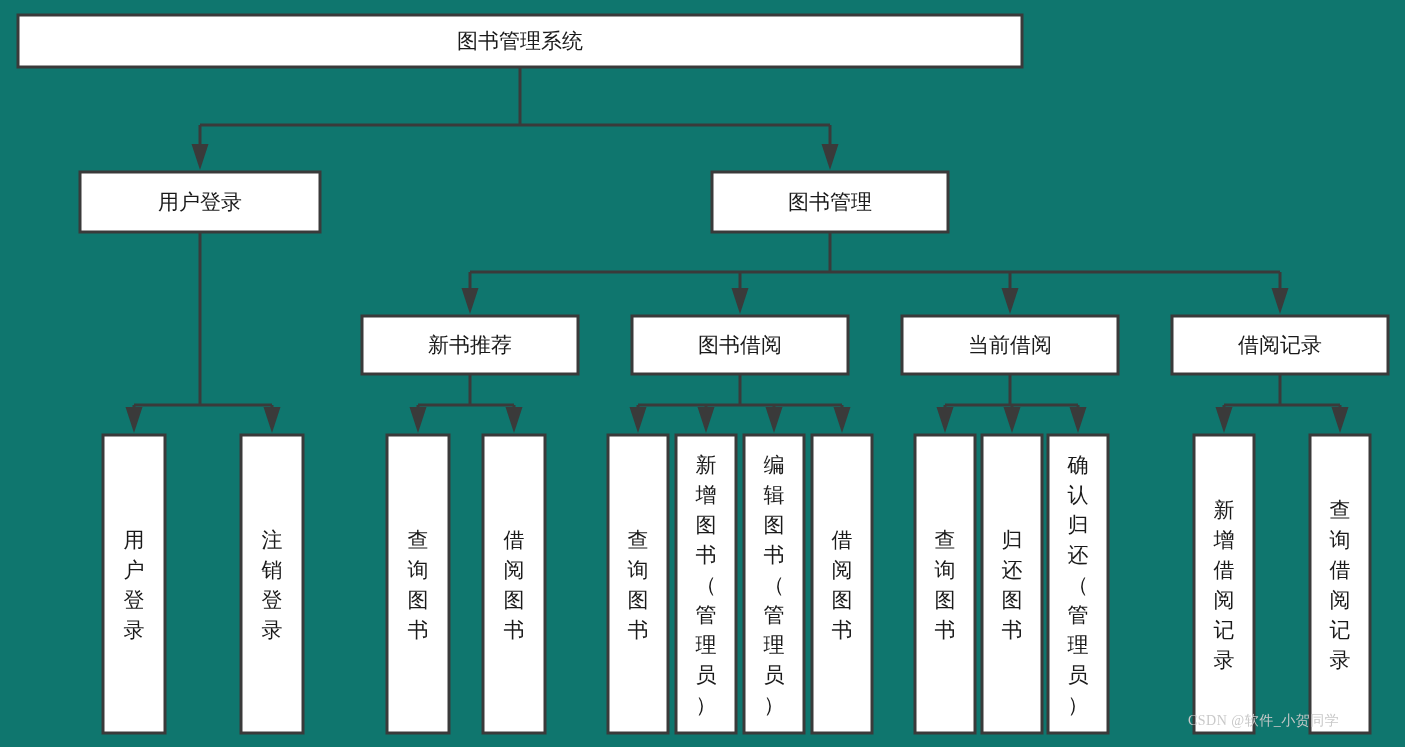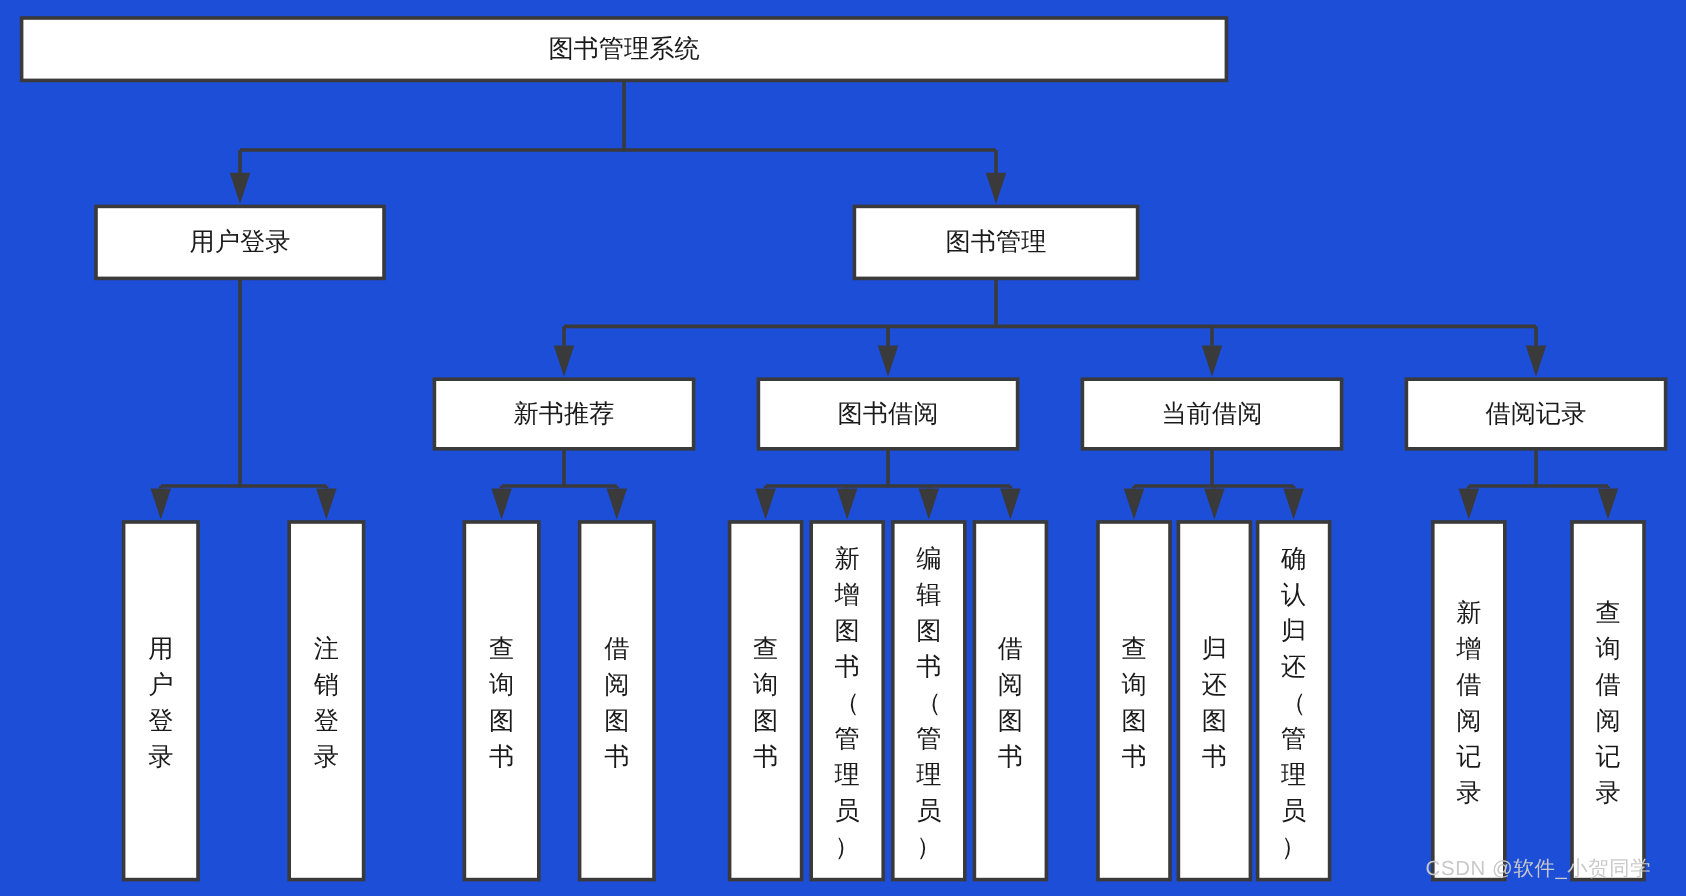--- a/index.html
+++ b/index.html
@@ -7,21 +7,21 @@
     padding: 0;
     background: #ffffff;
   }
   body {
     font-family: "Liberation Sans", "DejaVu Sans", sans-serif;
   }
   #diagram-root {
     position: relative;
     width: 1405px;
     height: 747px;
-    background: #1d4ed8;
+    background: #0f766e;
     overflow: hidden;
   }
   svg#tree-svg {
     position: absolute;
     left: 0;
     top: 0;
     width: 1405px;
     height: 747px;
   }
   .node-box {
@@ -47,22 +47,22 @@
     dominant-baseline: middle;
   }
   .node-label-v {
     font-family: "Liberation Sans", "DejaVu Sans", sans-serif;
     font-size: 21px;
     fill: #1a1a1a;
     text-anchor: middle;
   }
   .watermark-text {
     position: absolute;
-    font-family: Liberation Sans, sans-serif;
-    font-size: 17px;
+    font-family: Liberation Serif, serif;
+    font-size: 14px;
     color: #c9c9c9;
     white-space: nowrap;
     left: 1188px;
     top: 712px;
     letter-spacing: 0.5px;
   }
 </style>
 </head>
 <body>
 

